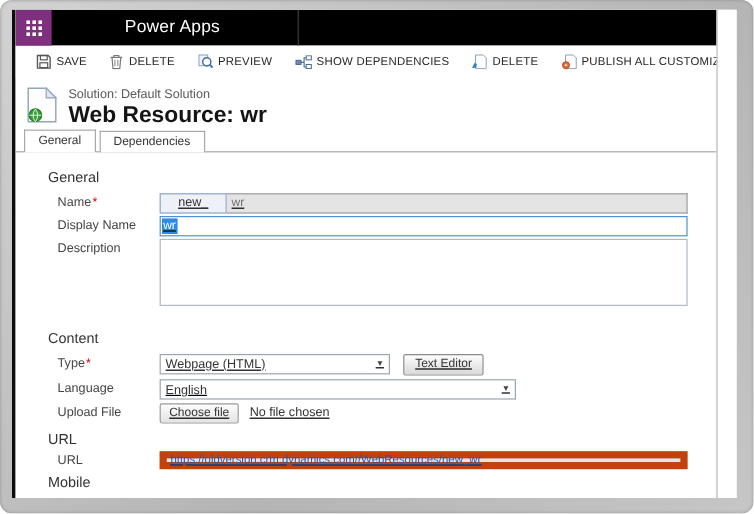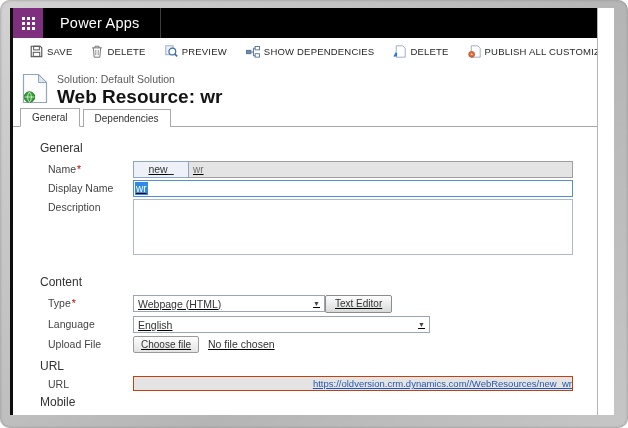--- a/index.html
+++ b/index.html
@@ -29,21 +29,21 @@
   .screen {
     position: absolute; left: 3px; top: 0;
     width: 585px; height: 407px;
     background: #fff;
     border-right: 1px solid #b5b5b5;
     overflow: hidden;
   }
   
   .topbar {
     height: 30px; background: #000;
-    display: flex; align-items: center;
+    display: flex; align-items: center; gap: 44px;
   }
   .waffle-btn {
     width: 30px; height: 30px;
     background: #7e2f7e;
     display: flex; align-items: center; justify-content: center;
   }
   .waffle {
     display: grid; grid-template-columns: repeat(3, 3px); grid-gap: 2px;
   }
   .waffle span { width: 3px; height: 3px; background: #fff; display: block; }
@@ -115,22 +115,22 @@
     padding: 0 9px; line-height: 16px; cursor: default; white-space: nowrap;
   }
   .file-btn {
     height: 17px; font-size: 10px; color: #333;
     background: linear-gradient(#fdfdfd, #e3e3e3);
     border: 1px solid #9a9a9a; border-radius: 2px;
     padding: 0 7px; line-height: 15px; cursor: default;
   }
   .file-status { font-size: 10.5px; color: #333; margin-left: 9px; padding-top: 2px; }
   .url-box {
-    flex: 1; height: 15px; background: #e4e4e4; border: 1px solid #c2410c;
-    display: flex; align-items: center; padding-left: 3px; justify-content: flex-end;
+    flex: 1; height: 15px; background: #e4e4e4; border: 6px solid #c2410c;
+    display: flex; align-items: center; padding-left: 3px;
   }
   .url-box a { font-size: 9.5px; color: #2557b0; text-decoration: underline; white-space: nowrap; }
 </style>
 </head>
 <body>
 
 <div class="frame">
   <div class="canvas">
     <div class="black-edge"></div>
     <div class="screen">
@@ -266,21 +266,21 @@
 
         <div class="section-heading" style="margin-top:20px">Content</div>
 
         <div class="frow" style="margin-bottom:3px">
           <div class="flabel"><span>Type</span><span class="req">*</span></div>
           <div class="fields">
             <div class="select-box" style="width:192px">
               <span>Webpage (HTML)</span>
               <span class="caret">▼</span>
             </div>
-            <div class="btn" style="">Text Editor</div>
+            <div class="btn" style="margin-left:11px">Text Editor</div>
           </div>
         </div>
 
         <div class="frow" style="margin-bottom:3px">
           <div class="flabel">Language</div>
           <div class="fields">
             <div class="select-box" style="width:297px">
               <span>English</span>
               <span class="caret">▼</span>
             </div>

